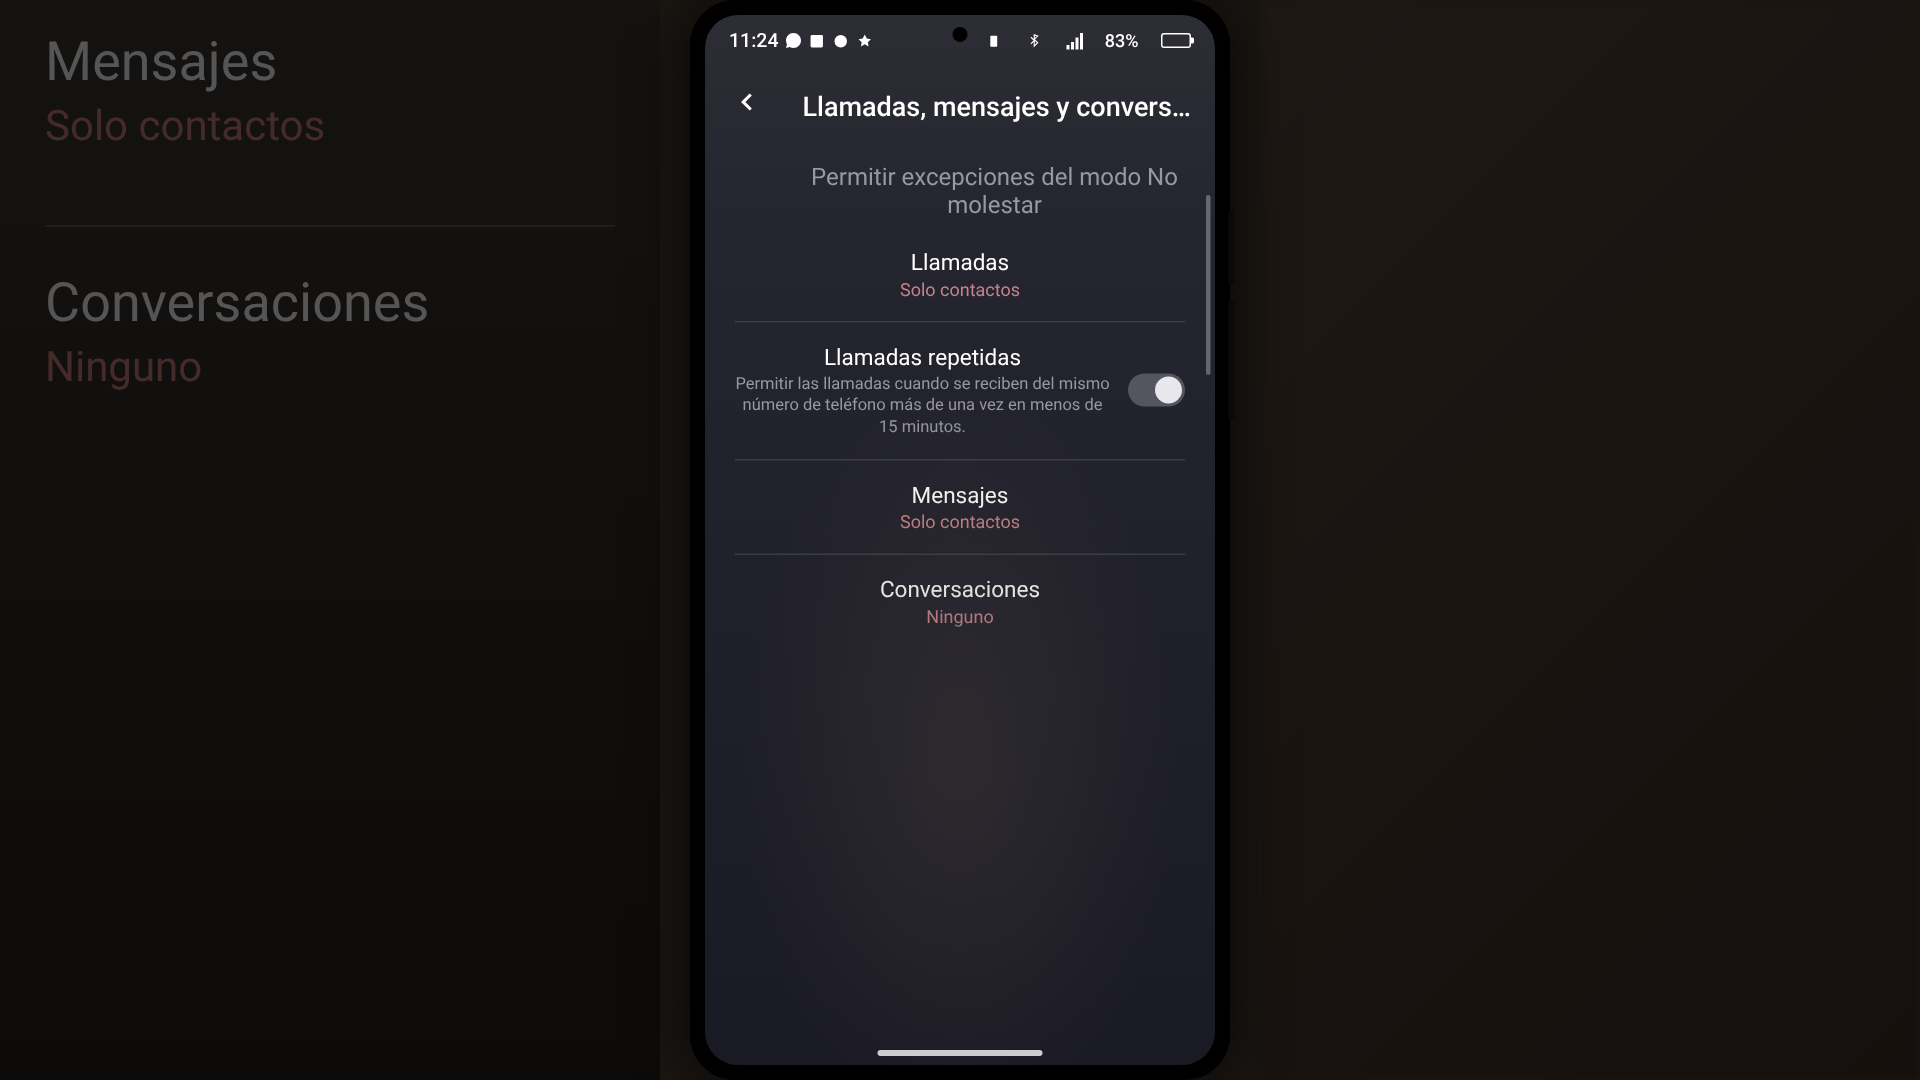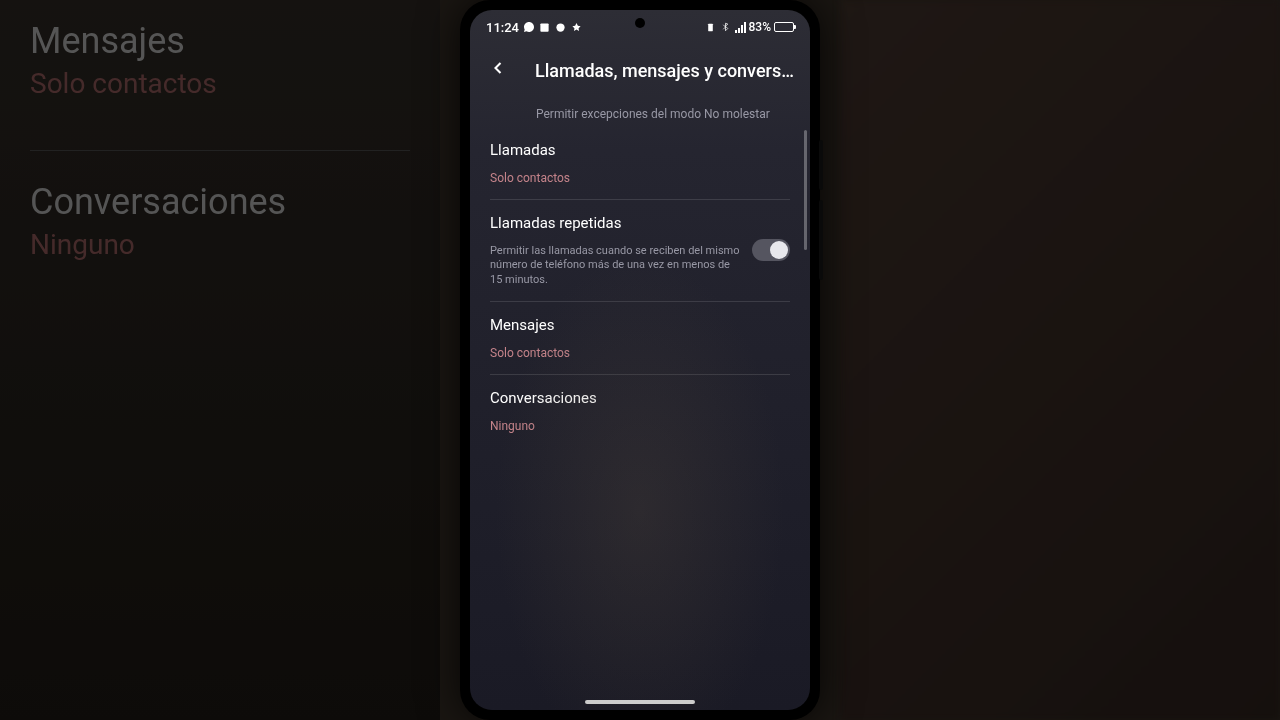--- a/index.html
+++ b/index.html
@@ -70,20 +70,21 @@
     .phone-frame {
       position: relative;
       width: 360px;
       height: 720px;
       background: #000;
       border-radius: 30px;
       padding: 10px;
       z-index: 10;
       margin-top: 0;
       box-shadow: 0 0 40px rgba(0,0,0,0.8);
+      text-align: center;
     }
     
     .phone-screen {
       width: 100%;
       height: 100%;
       background: linear-gradient(180deg, #2d2d35 0%, #252530 20%, #1a1a25 100%);
       border-radius: 22px;
       overflow: hidden;
       position: relative;
     }
@@ -115,21 +116,21 @@
     
     .status-left {
       display: flex;
       align-items: center;
       gap: 4px;
     }
     
     .status-right {
       display: flex;
       align-items: center;
-      gap: 3px;
+      gap: 15px;
     }
     
     .status-icon {
       width: 12px;
       height: 12px;
       display: inline-flex;
       align-items: center;
       justify-content: center;
     }
     
@@ -153,21 +154,21 @@
       font-size: 18px;
       font-weight: 500;
       white-space: nowrap;
       overflow: hidden;
       text-overflow: ellipsis;
     }
     
     
     .subtitle {
       color: #9898a5;
-      font-size: 12px;
+      font-size: 16px;
       padding: 10px 20px 16px;
       margin-left: 46px;
     }
     
     
     .settings-list {
       padding: 0 20px;
     }
     
     .setting-item {
@@ -186,21 +187,21 @@
     }
     
     .setting-content {
       flex: 1;
     }
     
     .setting-title {
       color: #fff;
       font-size: 15px;
       font-weight: 400;
-      margin-bottom: 12px;
+      margin-bottom: 2px;
     }
     
     .setting-subtitle {
       color: #c4838a;
       font-size: 12px;
     }
     
     .setting-description {
       color: #9898a5;
       font-size: 11px;

